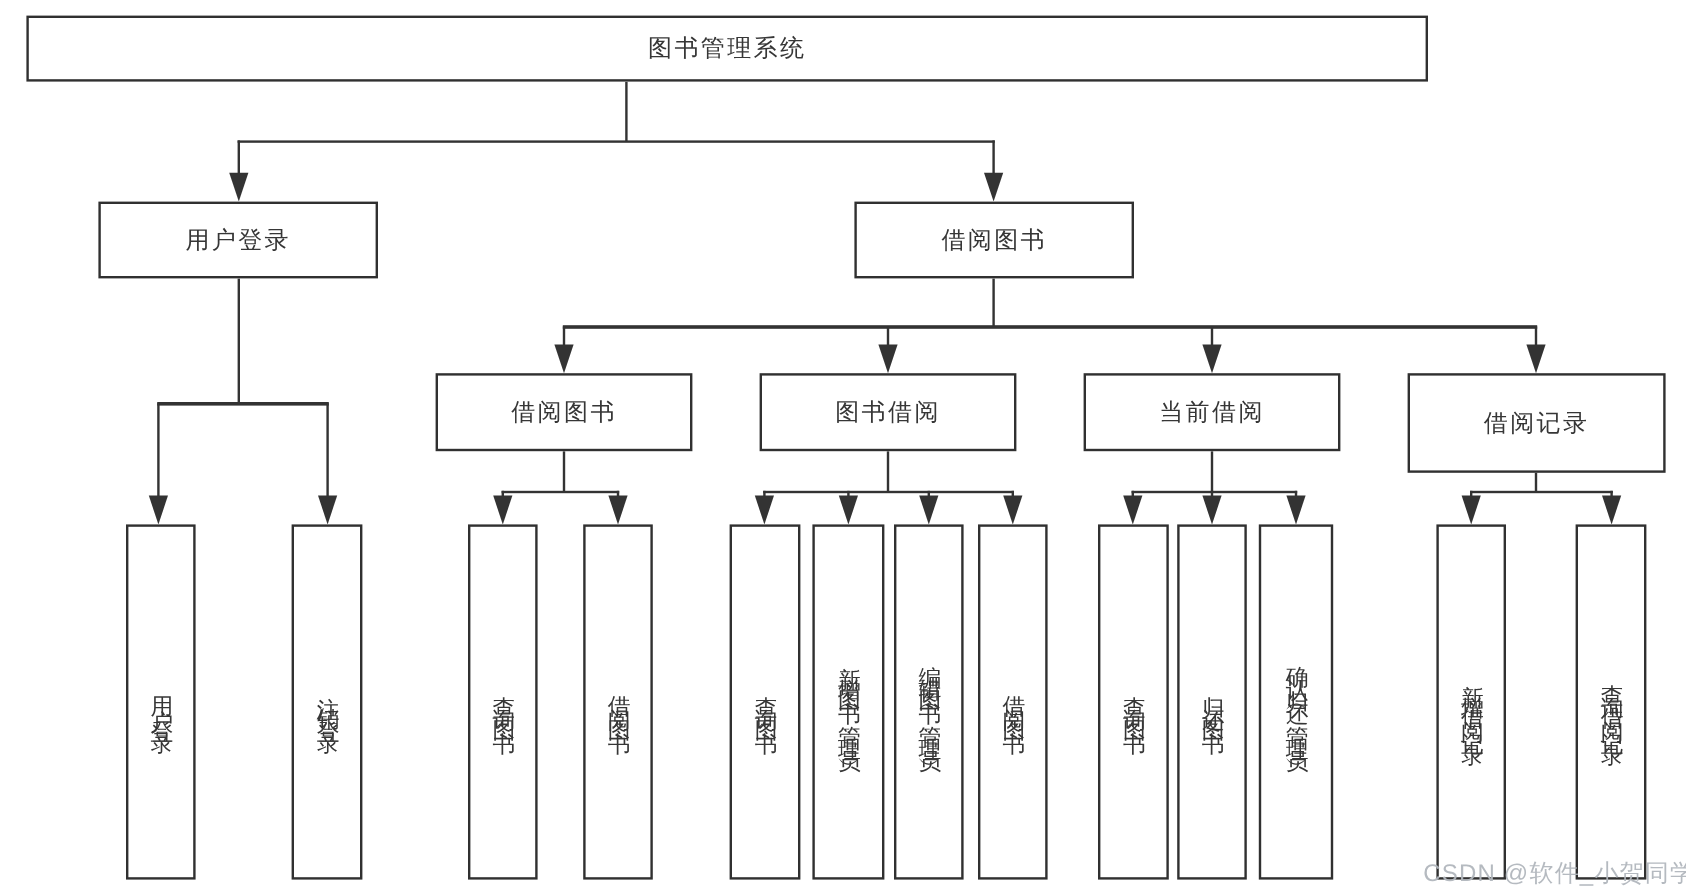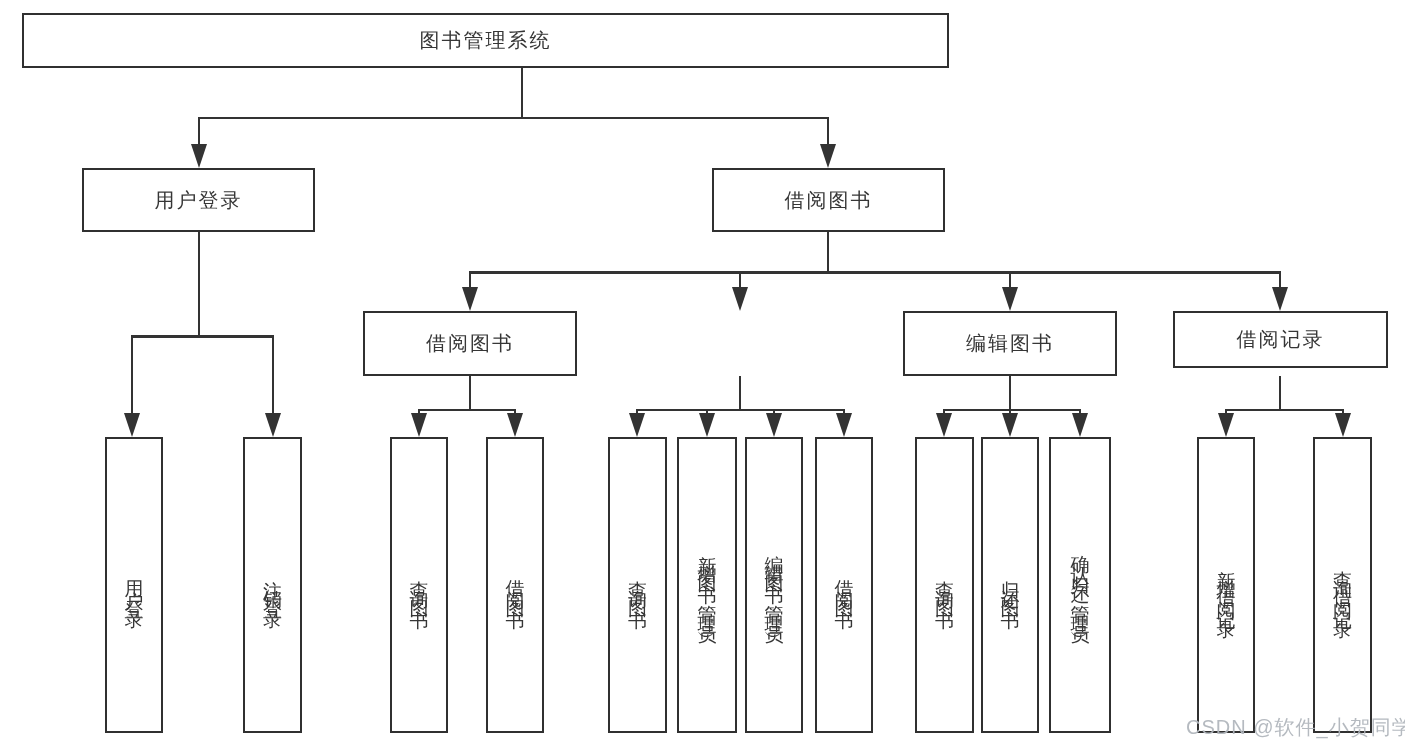--- a/index.html
+++ b/index.html
@@ -88,38 +88,41 @@
   <div class="v" style="left:1078.75px;top:409px;height:6px"></div>
   <div class="arrow" style="left:1072px;top:413px"></div>
 
   <div class="v" style="left:1278.75px;top:376px;height:34px"></div>
   <div class="h" style="left:1224.75px;top:408.5px;width:119px"></div>
   <div class="v" style="left:1224.75px;top:409px;height:6px"></div>
   <div class="arrow" style="left:1218px;top:413px"></div>
   <div class="v" style="left:1341.75px;top:409px;height:6px"></div>
   <div class="arrow" style="left:1335px;top:413px"></div>
 
-  <div class="box" style="left:22px;top:13px;width:927px;height:55px">
+  <div class="box" style="left:22px;top:13px;width:1168px;height:55px">
     <span>图书管理系统</span>
   </div>
 
   <div class="box" style="left:82px;top:168px;width:233px;height:64px">
     <span>用户登录</span>
   </div>
   <div class="box" style="left:712px;top:168px;width:233px;height:64px">
     <span>借阅图书</span>
   </div>
 
   <div class="box" style="left:363px;top:311px;width:214px;height:65px">
     <span>借阅图书</span>
   </div>
+  <div class="box" style="left:633px;top:311px;width:214px;height:65px">
+    <span>图书借阅</span>
+  </div>
   <div class="box" style="left:903px;top:311px;width:214px;height:65px">
-    <span>编辑图书</span>
+    <span>当前借阅</span>
   </div>
-  <div class="box" style="left:1173px;top:311px;width:215px;height:57px">
+  <div class="box" style="left:1173px;top:311px;width:215px;height:83px">
     <span>借阅记录</span>
   </div>
 
   <div class="box leaf" style="left:105px;top:437px;width:58px;height:296px">
     <span class="vtext">用户登录</span>
   </div>
   <div class="box leaf" style="left:243px;top:437px;width:59px;height:296px">
     <span class="vtext">注销登录</span>
   </div>
 

